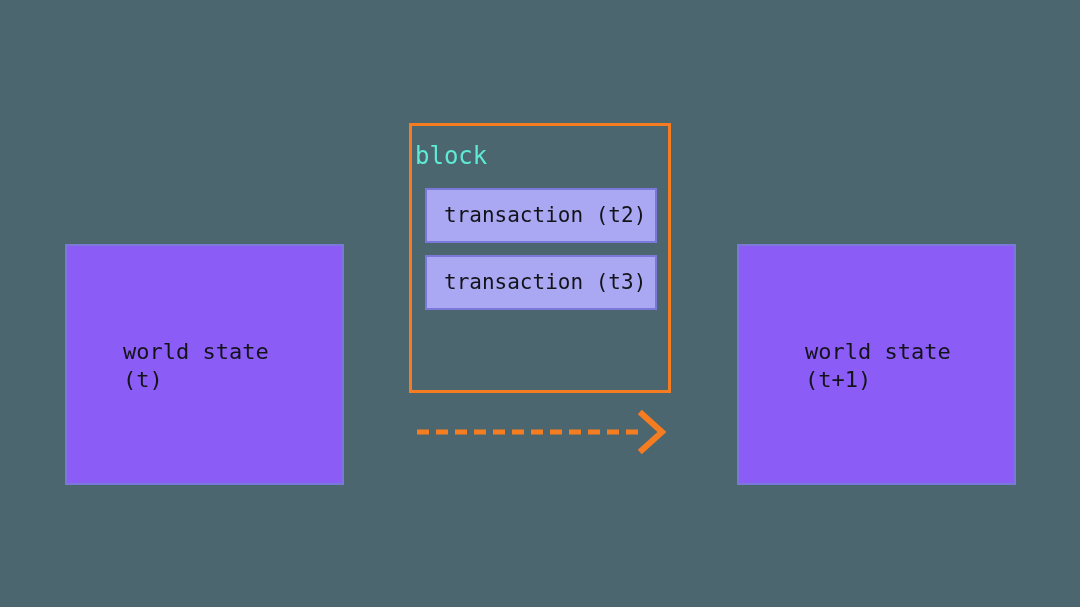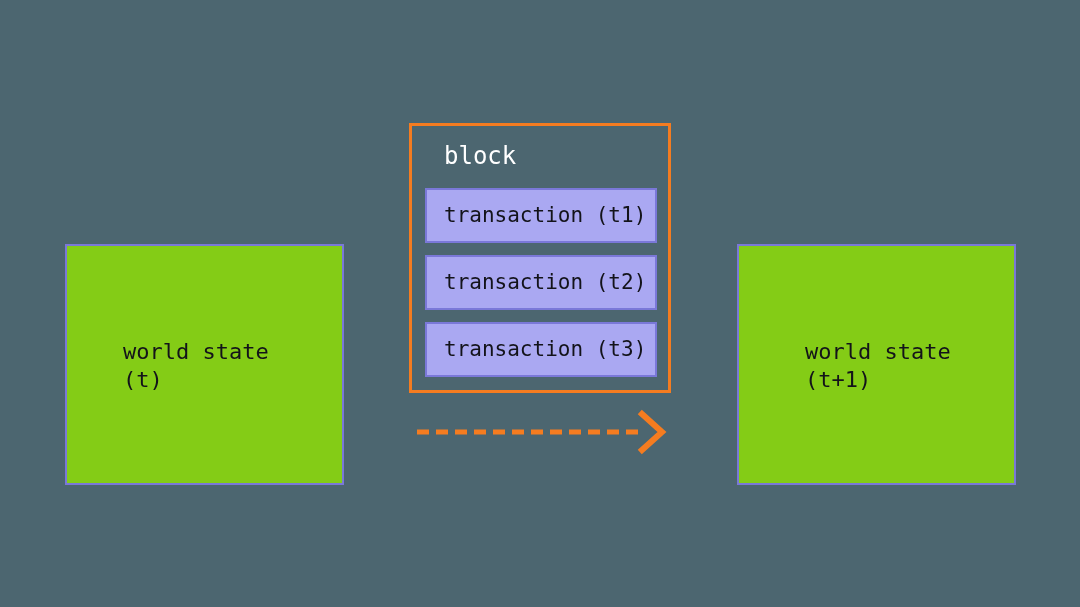--- a/index.html
+++ b/index.html
@@ -16,21 +16,21 @@
     width: 1080px;
     height: 607px;
     background: #4c6670;
     overflow: hidden;
   }
 
   
   .state-box {
     position: absolute;
     box-sizing: border-box;
-    background: #84cc16;
+    background: #8b5cf6;
     border: 2px solid #7a78d8;
   }
   #state-left  { left: 65px;  top: 244px; width: 279px; height: 241px; }
   #state-right { left: 737px; top: 244px; width: 279px; height: 241px; }
 
   .state-label {
     position: absolute;
     left: 56px;
     top: 92px;
     color: #13131a;
@@ -49,23 +49,23 @@
     box-sizing: border-box;
     left: 409px;
     top: 123px;
     width: 262px;
     height: 270px;
     border: 3px solid #f57c20;
     background: transparent;
   }
   #block-title {
     position: absolute;
-    left: 32px;
+    left: 3px;
     top: 16px;
-    color: #ffffff;
+    color: #5eead4;
     font-family: "DejaVu Sans Mono", "Liberation Mono", monospace;
     font-size: 24px;
     line-height: 28px;
     white-space: pre;
   }
 
   
   #tx-list {
     position: absolute;
     left: 13px;
@@ -109,23 +109,20 @@
   <div id="state-left" class="state-box">
     <div class="state-label">world state
 (t)</div>
   </div>
 
   <div id="block-container">
     <div id="block-title">block</div>
 
     <div id="tx-list">
       <div class="tx-box">
-        <span class="tx-label">transaction (t1)</span>
-      </div>
-      <div class="tx-box">
         <span class="tx-label">transaction (t2)</span>
       </div>
       <div class="tx-box">
         <span class="tx-label">transaction (t3)</span>
       </div>
     </div>
   </div>
 
   <svg id="transition-arrow" viewBox="0 0 262 48">
     <line x1="5" y1="24" x2="228" y2="24" stroke="#f57c20" stroke-width="5" stroke-dasharray="12 7"></line>

